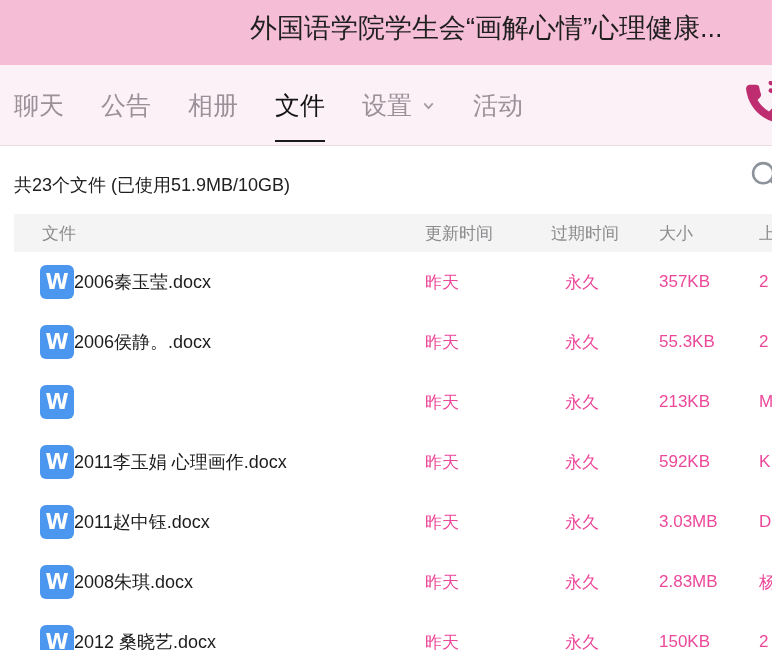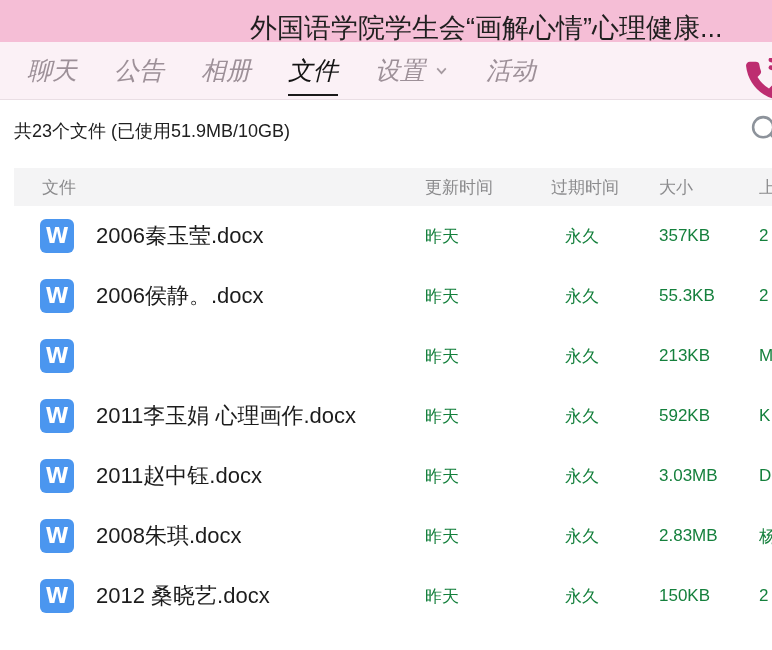--- a/index.html
+++ b/index.html
@@ -7,44 +7,43 @@
   body {
     position: relative;
     font-family: "Liberation Sans", "DejaVu Sans", sans-serif;
     background: #ffffff;
     color: #1c1c1c;
   }
 
   
   .title-bar {
     position: relative;
-    height: 42px;
+    height: 65px;
     background: #f5bed6;
   }
   .title-bar .title {
     position: absolute;
     left: 250px;
     top: 0;
     line-height: 57px;
     font-size: 27px;
     color: #1f1f1f;
     white-space: nowrap;
   }
 
   
   .tab-bar {
     position: relative;
-    height: 58px;
+    height: 81px;
     background: #fbf1f6;
     border-bottom: 1px solid #e9dee4;
     display: flex;
     align-items: center;
-    padding-left: 27px;
+    padding-left: 14px;
     gap: 37px;
-    font-style: italic;
   }
   .tab {
     position: relative;
     height: 100%;
     display: flex;
     align-items: center;
     font-size: 25px;
     color: #9d9098;
     cursor: pointer;
     white-space: nowrap;
@@ -72,21 +71,21 @@
 
   
   .stats-bar {
     position: relative;
     height: 68px;
     background: #ffffff;
   }
   .stats-bar .summary {
     position: absolute;
     left: 14px;
-    top: 0;
+    top: 8px;
     line-height: 62px;
     font-size: 18px;
     color: #202020;
     white-space: nowrap;
   }
   .search-btn {
     position: absolute;
     right: -10px;
     top: 12px;
     width: 34px;
@@ -123,28 +122,27 @@
     flex: none;
   }
   .doc-icon .w {
     color: #ffffff;
     font-size: 21px;
     font-weight: bold;
     font-family: "DejaVu Sans", sans-serif;
     line-height: 1;
   }
   .fname {
-    margin-left: 22px;
-    font-size: 22px;
+    font-size: 18px;
     color: #1c1c1c;
     white-space: nowrap;
   }
   .meta {
     font-size: 17px;
-    color: #15803d;
+    color: #ec4899;
     white-space: nowrap;
   }
   .expire-val { padding-left: 14px; }
 </style>
 </head>
 <body>
 
 <div class="title-bar">
   <div class="title">外国语学院学生会“画解心情”心理健康...</div>
 </div>

